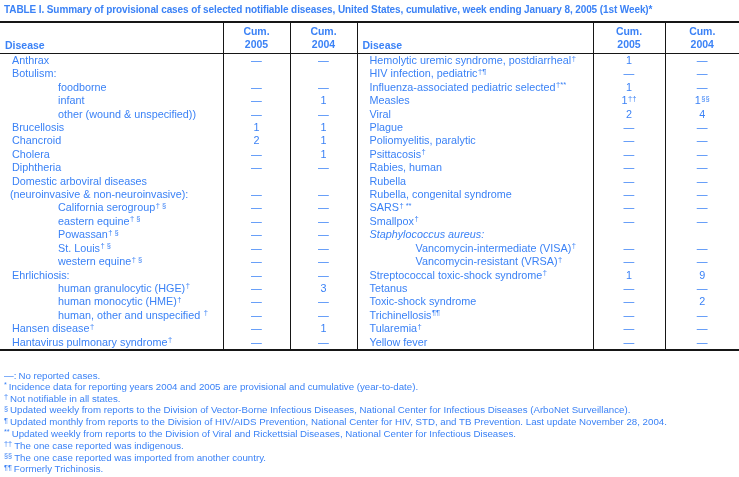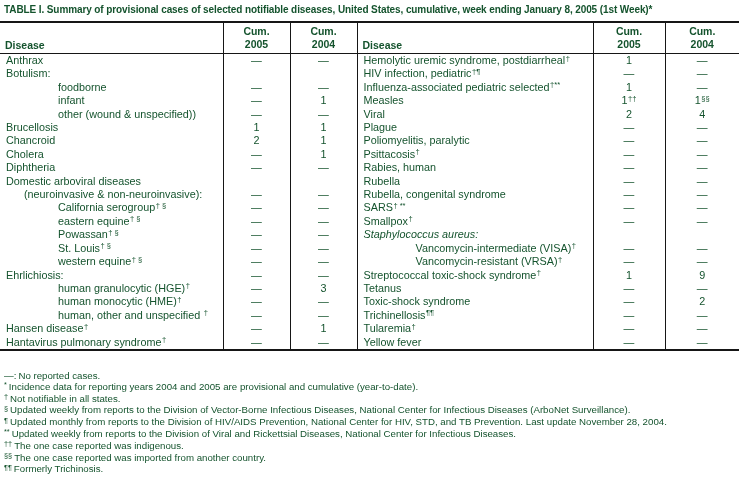--- a/index.html
+++ b/index.html
@@ -1,38 +1,38 @@
 <!DOCTYPE html>
 <html><head>
 <meta charset="utf-8">
 <style>
   html,body { margin:0; padding:0; background:#fff; }
   .page {
     position:relative; width:739px; height:477px; background:#ffffff;
-    font-family:"Liberation Sans","DejaVu Sans",sans-serif; color:#14532d;
+    font-family:"Liberation Sans","DejaVu Sans",sans-serif; color:#3b82f6;
     overflow:hidden;
   }
   .title {
     position:absolute; left:4px; top:4px;
     font-size:10px; font-weight:700; letter-spacing:-0.1px; white-space:nowrap;
   }
   table.tbl {
     position:absolute; left:0; top:21px; width:739px;
     border-collapse:collapse; table-layout:fixed;
     border-top:2px solid #161616; border-bottom:2px solid #161616;
   }
   thead tr { border-bottom:1px solid #161616; }
   th { font-size:10.5px; font-weight:700; vertical-align:bottom; padding:2px 0 2px 0; }
   th.dh { text-align:left; padding-left:5px;margin-left:12px; }
   th.nh { text-align:center; }
   th.nh .l1, th.nh .l2 { display:block; line-height:13px; }
   td { font-size:10.8px; line-height:13.4px; height:13.4px; padding:0;
        white-space:nowrap; overflow:hidden; vertical-align:middle; }
-  td.d  { text-align:left; padding-left:6px; }
-  td.d.i1 { padding-left:24px; }
+  td.d  { text-align:left; padding-left:12px; }
+  td.d.i1 { padding-left:10px; }
   td.d.i2 { padding-left:58px; }
   td.n  { text-align:center; }
   .bl { border-left:1px solid #161616; }
   .it { font-style:italic; }
   sup.s { font-size:7.5px; line-height:0; position:relative; top:-3.5px; vertical-align:baseline; margin-left:0.5px; }
   .footnotes { position:absolute; left:4px; top:371px; width:733px; font-size:9.7px; line-height:10.8px; }
   .fn { white-space:nowrap; }
   .fn .mk { font-size:7.3px; position:relative; top:-2.5px; margin-right:2px; }
   .fn .mk.plain { font-size:9.7px; position:static; top:0; margin-right:2px; }
 </style>

